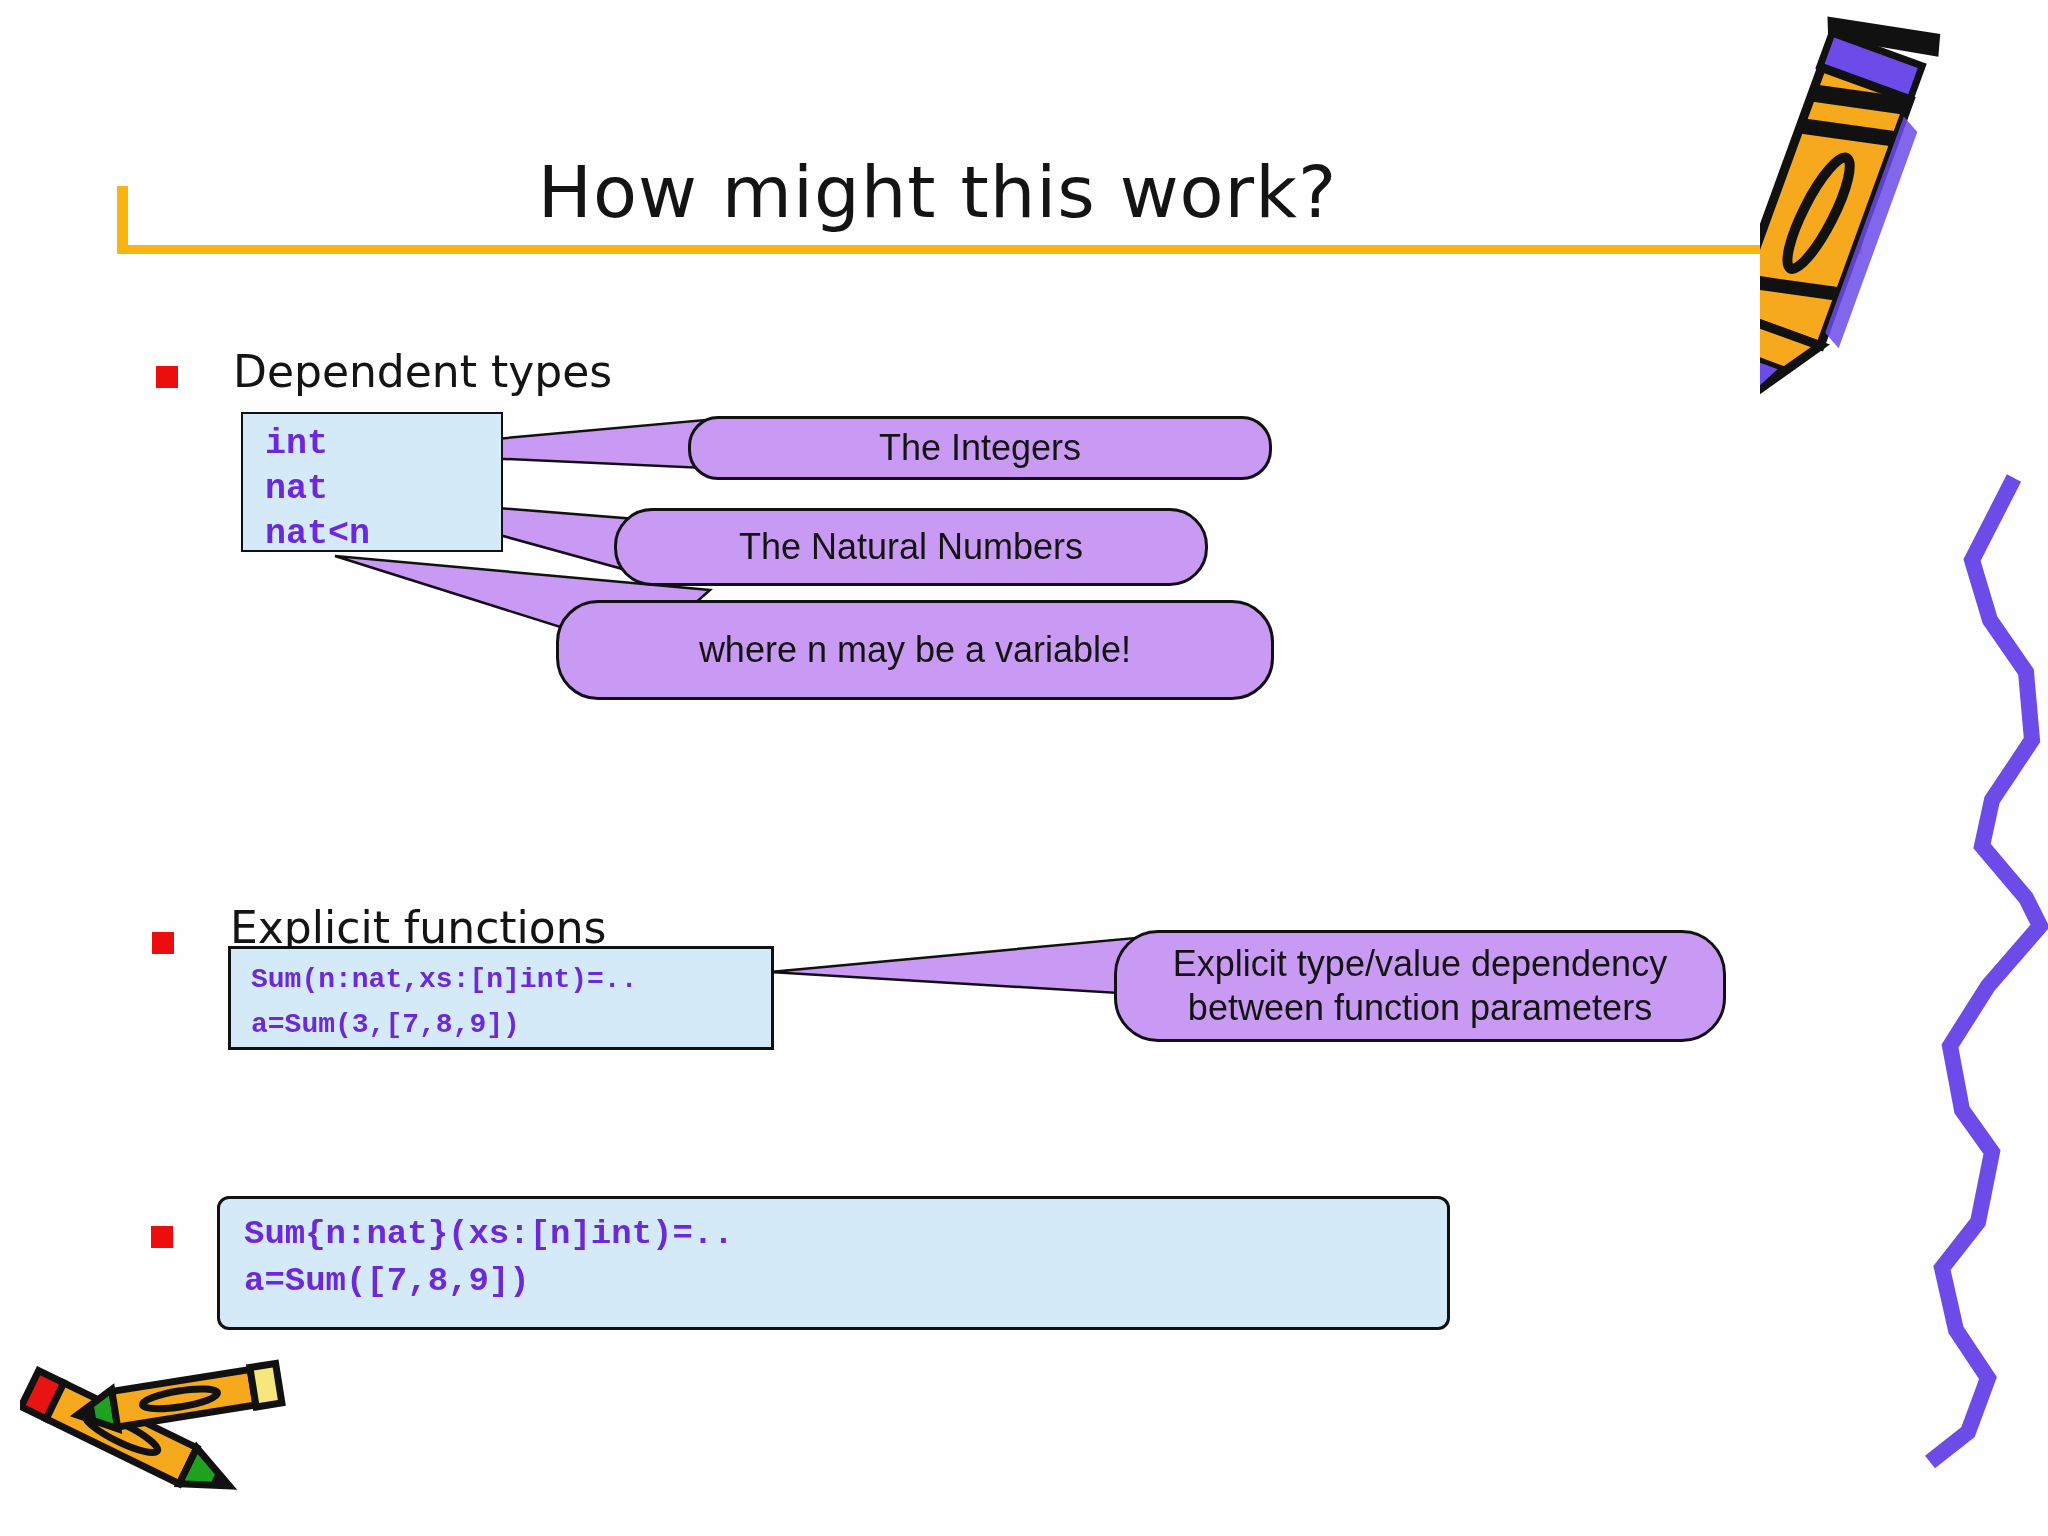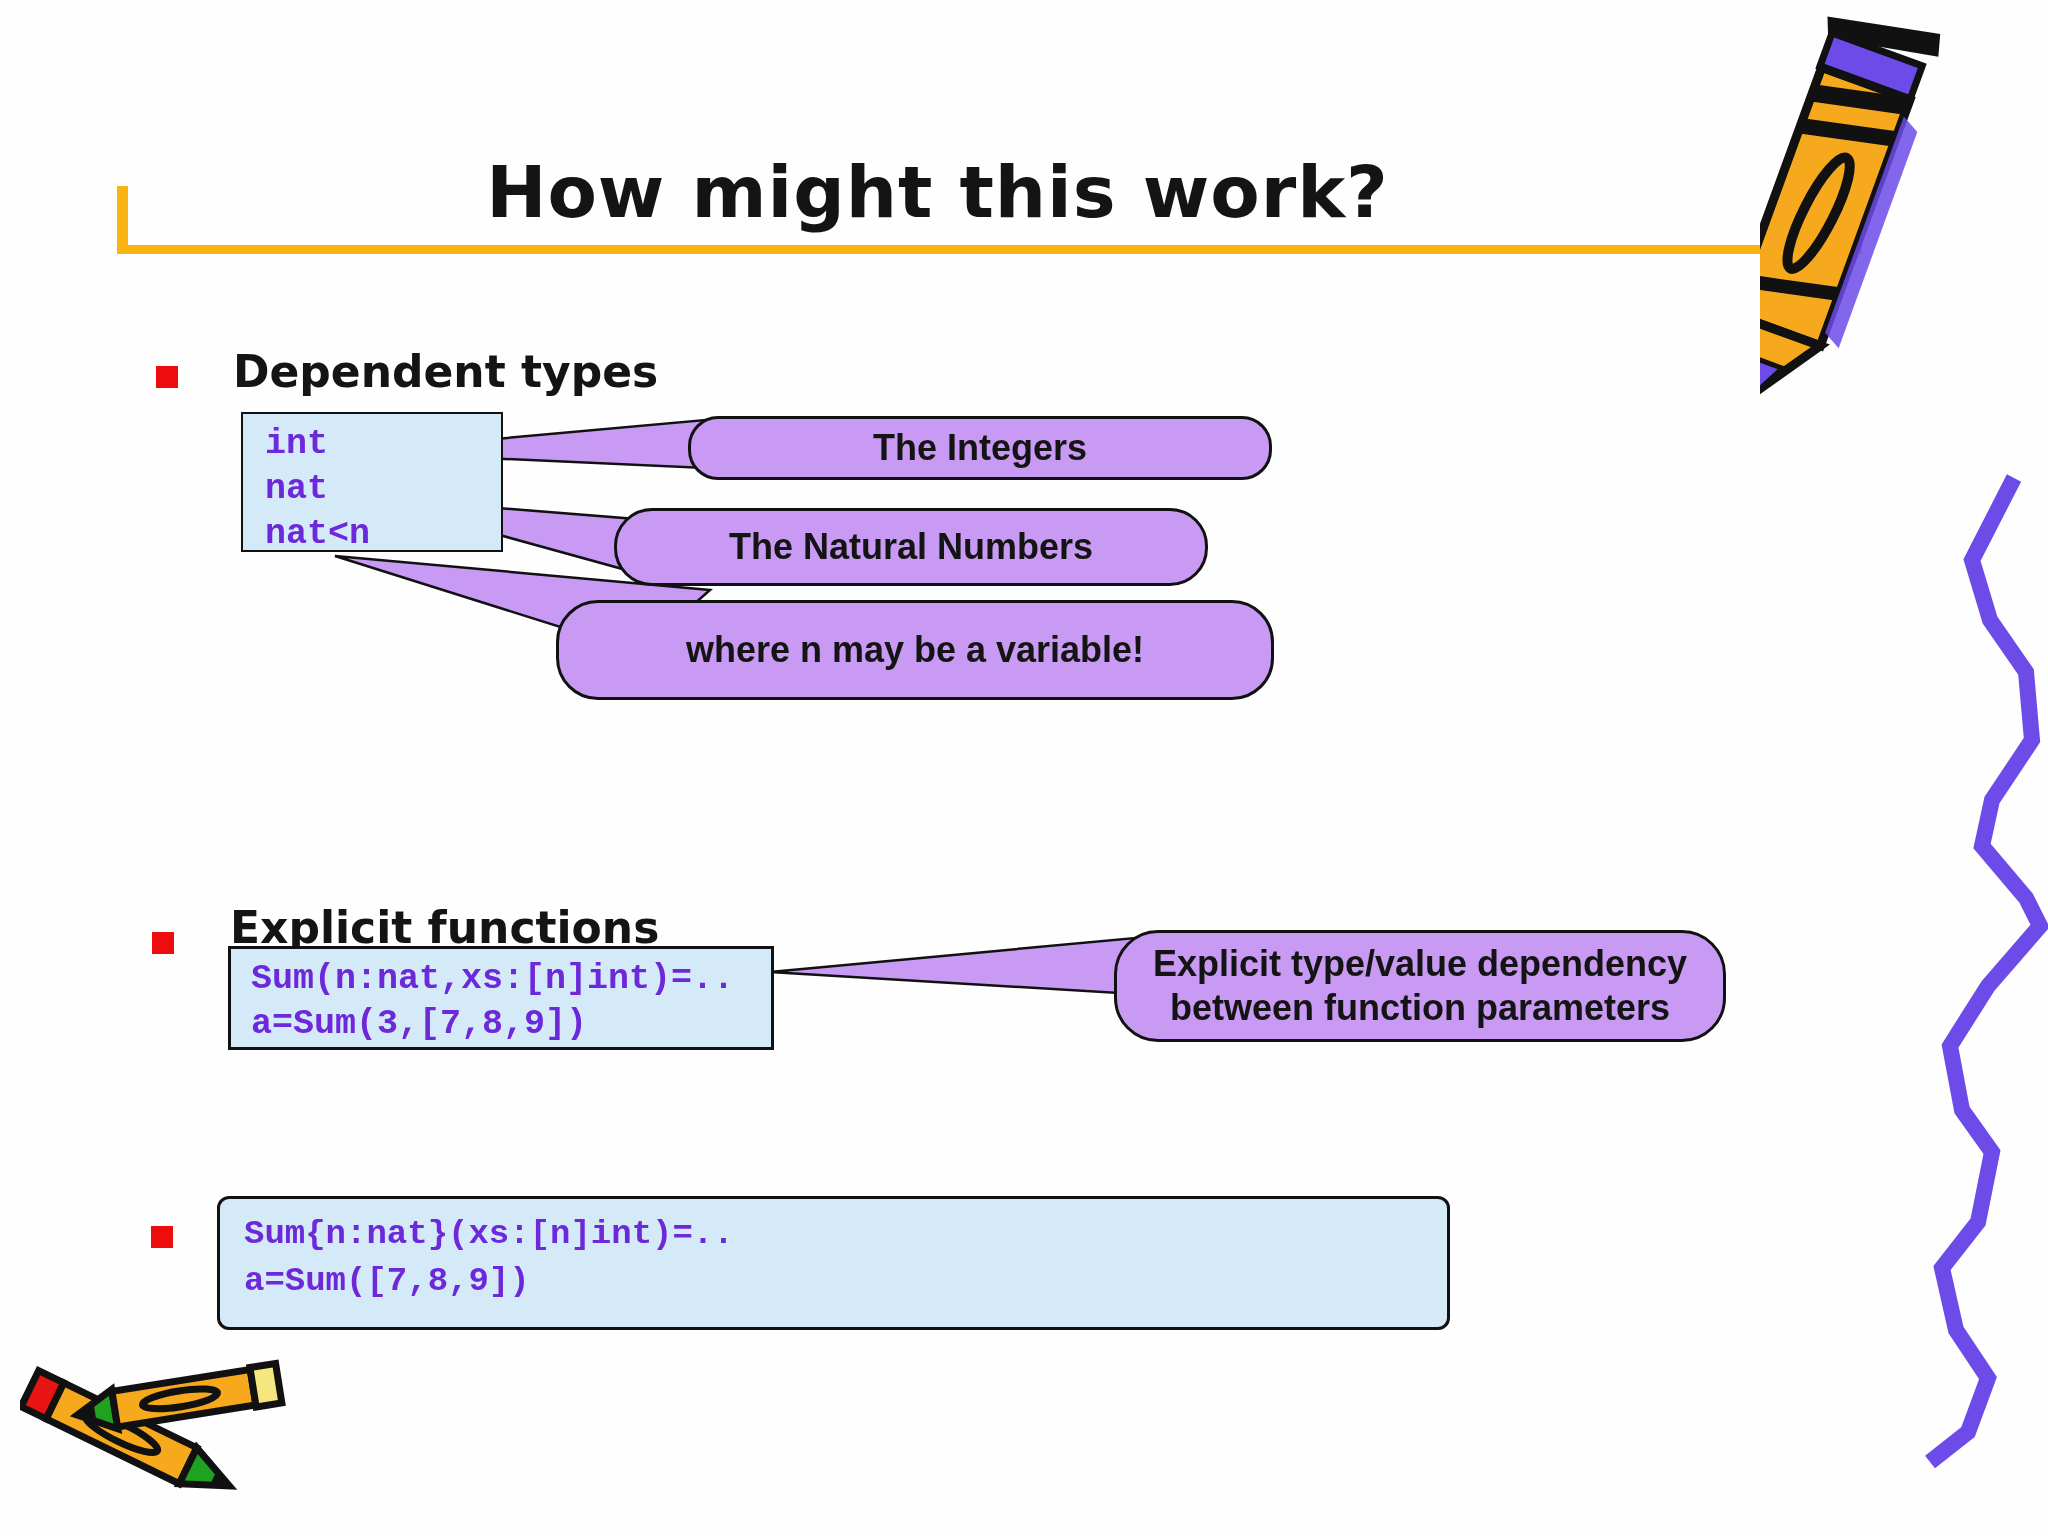--- a/index.html
+++ b/index.html
@@ -1,21 +1,21 @@
 <!DOCTYPE html>
 <html style="--accent-yellow: #f9b411; --bubble-purple: #c99af3; --code-box-blue: #d5eaf8; --bullet-red: #ee0d0d; --squiggle-purple: #6c4be8; --pencil-orange: #f6a91c; --crayon-red: #e81414; --crayon-green: #1fa21f; --crayon-yellow: #f5e67e;"><head>
 <meta charset="utf-8">
 <style>
   html,body{margin:0;padding:0;}
   body{
     width:2048px;height:1536px;position:relative;overflow:hidden;
     background:#fefefe;
     font-family:"DejaVu Sans", sans-serif;
   }
-  .abs{position:absolute;font-weight:bold;}
+  .abs{position:absolute;}
   
   .slide-title{
     left:0;top:150px;width:1875px;text-align:center;
     font-size:72px;color:#141414;letter-spacing:1px;z-index:4;
   }
   .title-rule{
     left:117px;top:245px;width:1745px;height:9px;
     background:var(--accent-yellow,#f9b411);z-index:1;
   }
   .title-rule-v{
@@ -31,21 +31,21 @@
   }
   
   .codebox{
     background:var(--code-box-blue,#d5eaf8);
     border:2px solid #111;z-index:5;box-sizing:border-box;
     font-family:"Liberation Mono","DejaVu Sans Mono",monospace;
     font-weight:bold;color:#6d28d9;
   }
   .codebox .codeline{white-space:nowrap;}
   #code-box-types{left:241px;top:412px;width:262px;height:140px;padding:8px 0 0 22px;font-size:35px;line-height:45px;z-index:3;}
-  #code-box-explicit{left:228px;top:946px;width:546px;height:104px;padding:8px 0 0 20px;font-size:35px;line-height:45px;border-width:3px;}
+  #code-box-explicit{left:228px;top:946px;width:546px;height:104px;padding:8px 0 0 20px;font-size:28px;line-height:45px;border-width:3px;}
   #code-box-implicit{left:217px;top:1196px;width:1233px;height:134px;padding:12px 0 0 24px;font-size:34px;line-height:47px;border-width:3px;border-radius:12px;}
   
   .bubble{
     background:var(--bubble-purple,#c99af3);
     border:3px solid #111;box-sizing:border-box;z-index:3;
     display:flex;flex-direction:column;justify-content:center;align-items:center;
     font-family:"Liberation Sans",sans-serif;font-size:36px;color:#141414;
     text-align:left;line-height:44px;
   }
   #callout-integers{left:688px;top:416px;width:584px;height:64px;border-radius:30px;}

